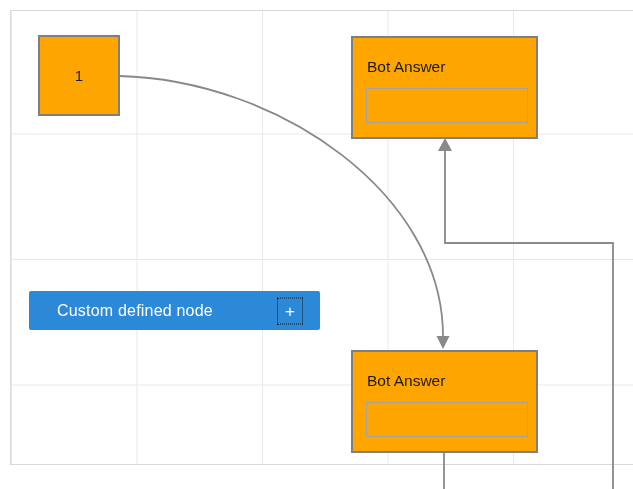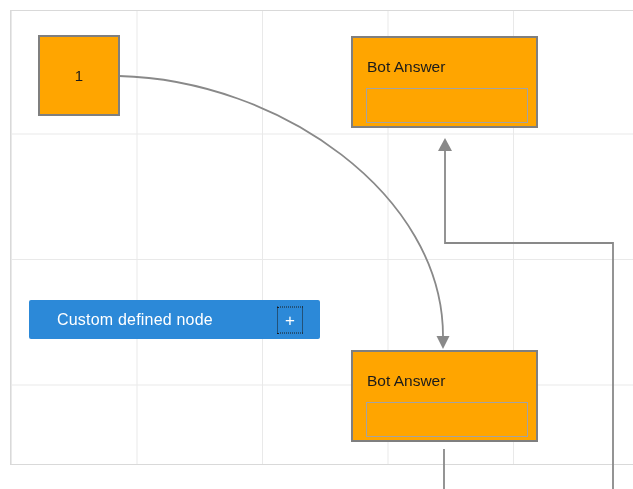--- a/index.html
+++ b/index.html
@@ -63,21 +63,21 @@
     top: 35px;
     width: 82px;
     height: 81px;
     display: flex;
     align-items: center;
     justify-content: center;
     font-size: 15px;
   }
   .node-bot {
     width: 187px;
-    height: 92px;
+    height: 103px;
   }
   .node-bot-top  { left: 351px; top: 36px; }
   .node-bot-bottom { left: 351px; top: 350px; }
   .node-title {
     position: absolute;
     left: 14px;
     top: 20px;
     font-size: 15.5px;
     color: #1b1b1b;
     white-space: nowrap;
@@ -89,21 +89,21 @@
     width: 160px;
     height: 33px;
     border: 1px solid #a3a3a3;
     background: transparent;
   }
   
   .custom-node {
     position: absolute;
     z-index: 3;
     left: 29px;
-    top: 300px;
+    top: 291px;
     width: 291px;
     height: 39px;
     background: #2c89d8;
     border-radius: 2px;
     display: flex;
     align-items: center;
     color: #ffffff;
   }
   .custom-node-label {
     margin-left: 28px;

